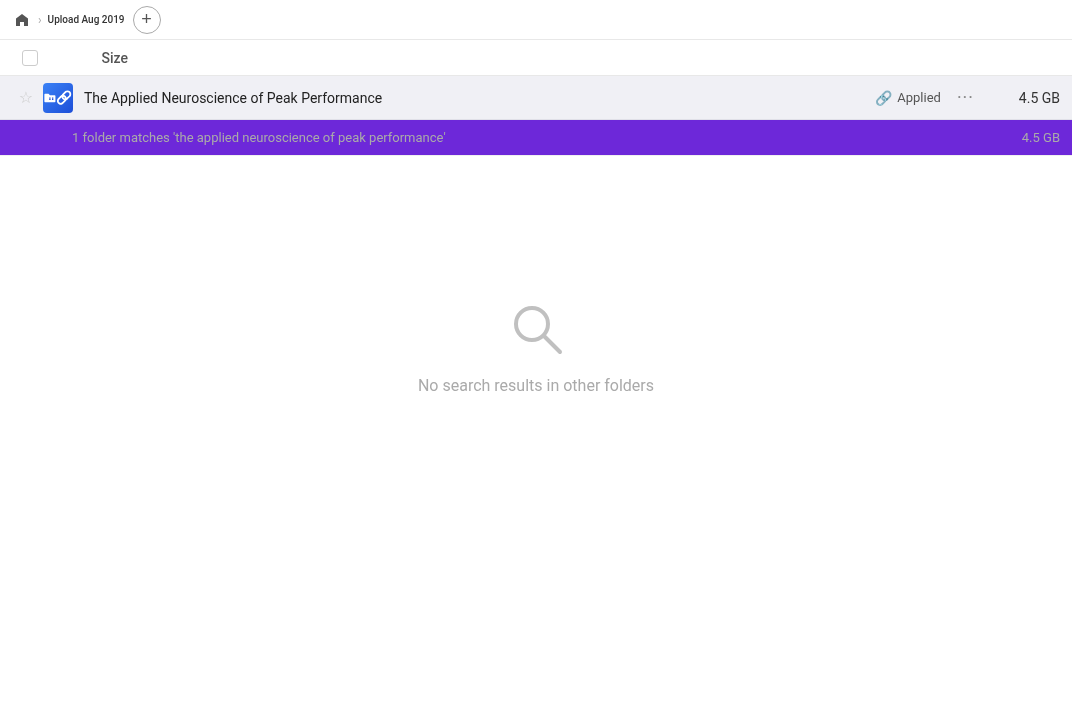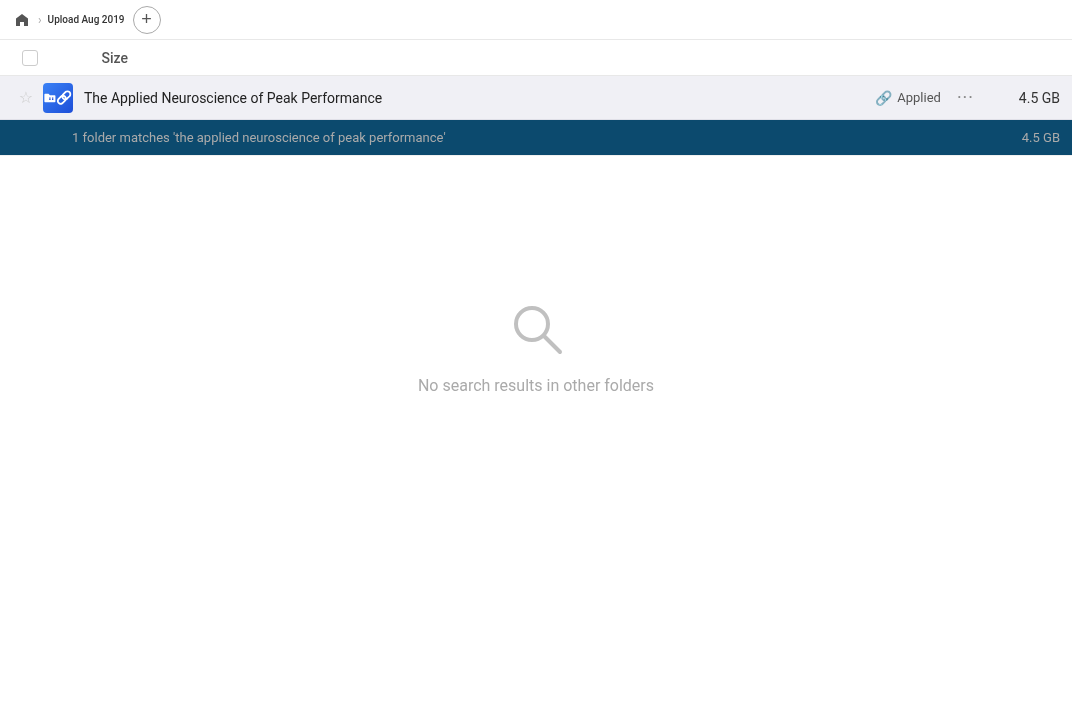--- a/index.html
+++ b/index.html
@@ -196,21 +196,21 @@
       text-align: right;
       font-size: 14px;
       color: #333;
     }
 
     
     .match-row {
       display: flex;
       align-items: center;
       padding: 6px 12px 6px 72px;
-      background: #0c4a6e;
+      background: #6d28d9;
       border-bottom: 1px solid #f0f0f0;
       height: 36px;
     }
 
     .match-text {
       flex: 1;
       font-size: 13px;
       color: #aaa;
     }
 

